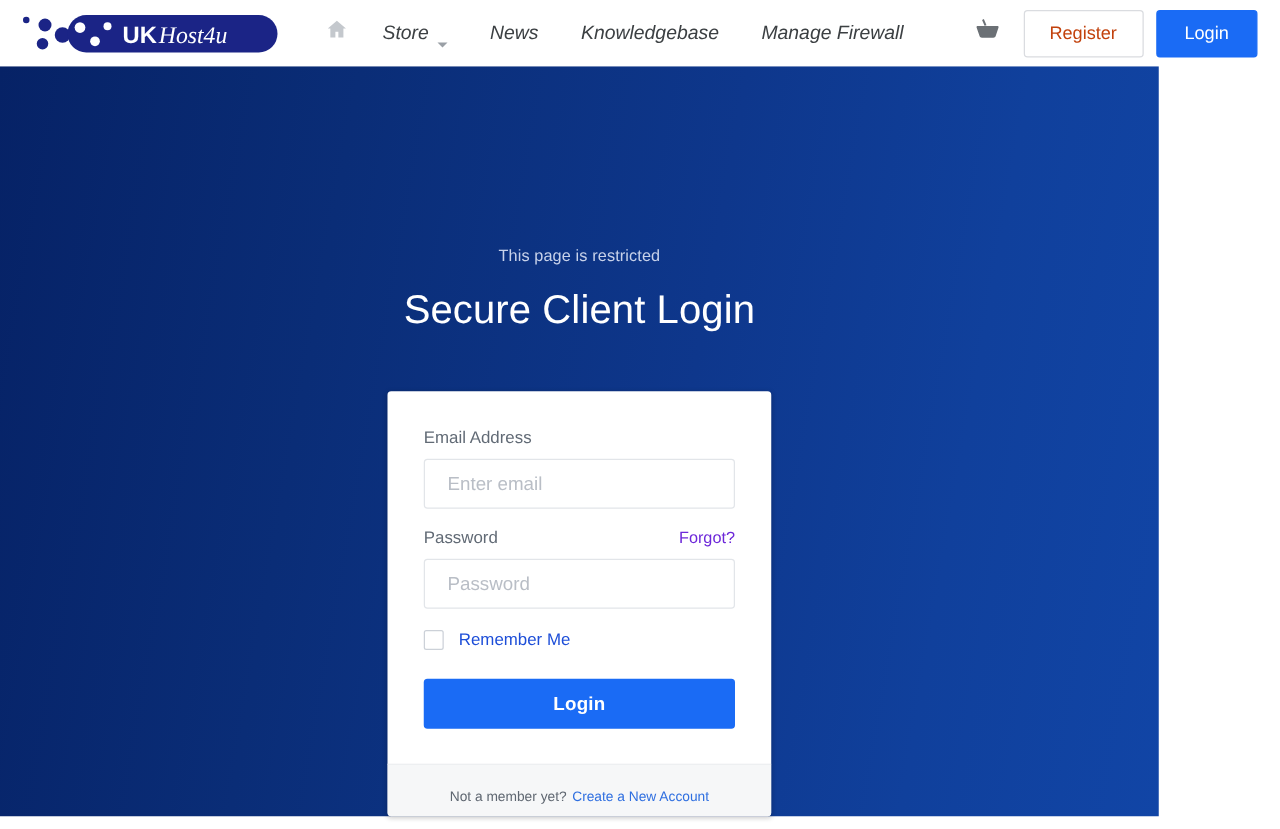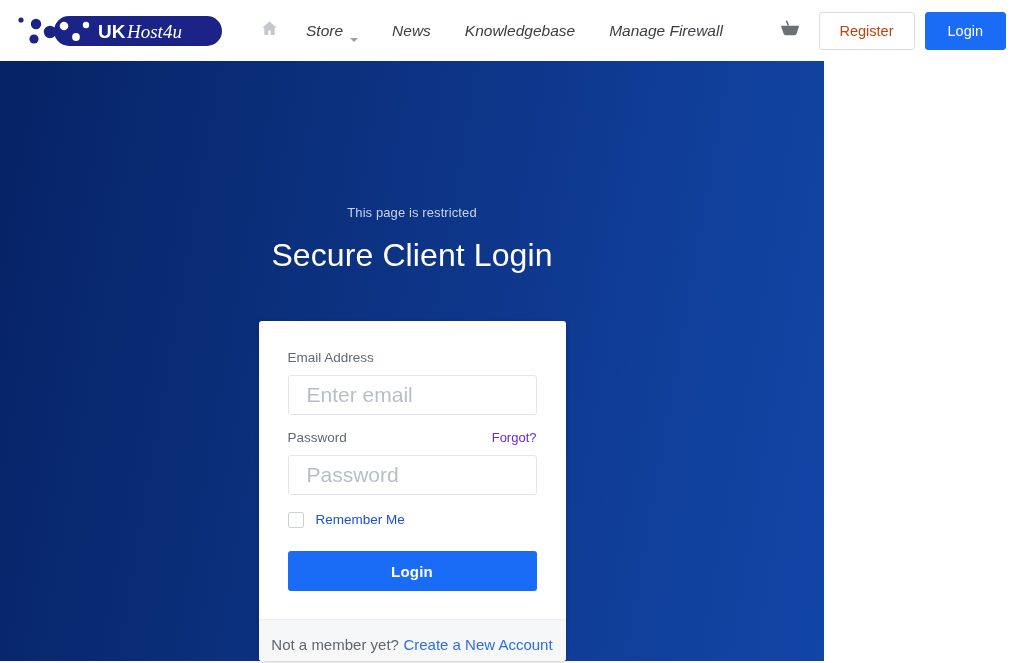--- a/index.html
+++ b/index.html
@@ -12,21 +12,21 @@
   }
 
   body {
     font-family: "Liberation Sans", sans-serif;
     background: #ffffff;
     -webkit-font-smoothing: antialiased;
   }
 
   
   .navbar {
-    height: 61px;
+    height: 53px;
     width: 1024px;
     background: #ffffff;
     display: flex;
     align-items: center;
     padding: 0 18px 0 14px;
     position: relative;
     z-index: 5;
   }
 
   .brand {
@@ -111,21 +111,21 @@
     border-radius: 3px;
     padding: 9px 22px;
     cursor: pointer;
     font-family: inherit;
     line-height: 18px;
     font-weight: 400;
   }
 
   
   .hero {
-    width: 824px;
+    width: 927px;
     height: 600px;
     background: linear-gradient(100deg, #062266 0%, #0a2d77 28%, #0e378c 58%, #10409c 80%, #1145a6 100%);
     position: relative;
     display: flex;
     flex-direction: column;
     align-items: center;
   }
 
   .eyebrow {
     margin-top: 144px;
@@ -180,21 +180,21 @@
     line-height: 18px;
   }
 
   .text-input {
     width: 100%;
     height: 40px;
     margin-top: 8px;
     border: 1px solid #e2e5e9;
     border-radius: 3px;
     padding: 0 18px;
-    font-size: 21px;
+    font-size: 15px;
     font-family: inherit;
     color: #3c4043;
     outline: none;
     background: #fff;
   }
   .text-input::placeholder { color: #b9bec6; }
 
   .spacer-12 { height: 14px; }
 
   .remember-row {
@@ -250,21 +250,21 @@
   }
 
   .card-footer {
     background: #f6f7f8;
     border-top: 1px solid #edeff1;
     padding: 16px 10px;
     text-align: center;
   }
 
   .footer-text {
-    font-size: 15px;
+    font-size: 11px;
     color: #5f6771;
     line-height: 18px;
   }
 
   .footer-link {
     color: #2f6fe0;
     text-decoration: none;
     cursor: pointer;
   }
 </style>

